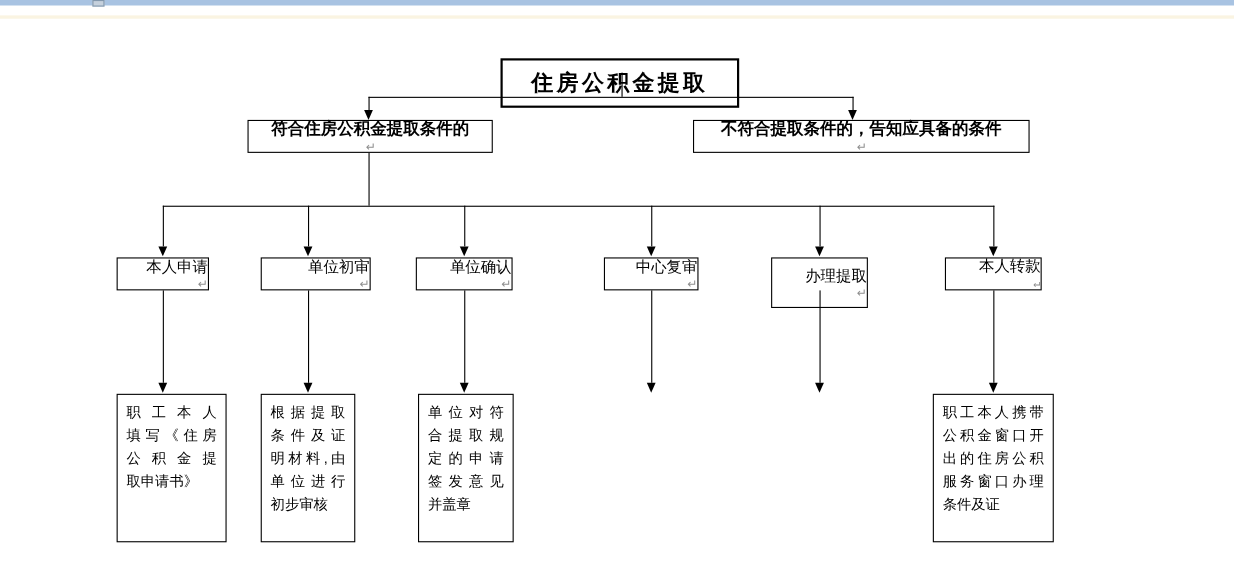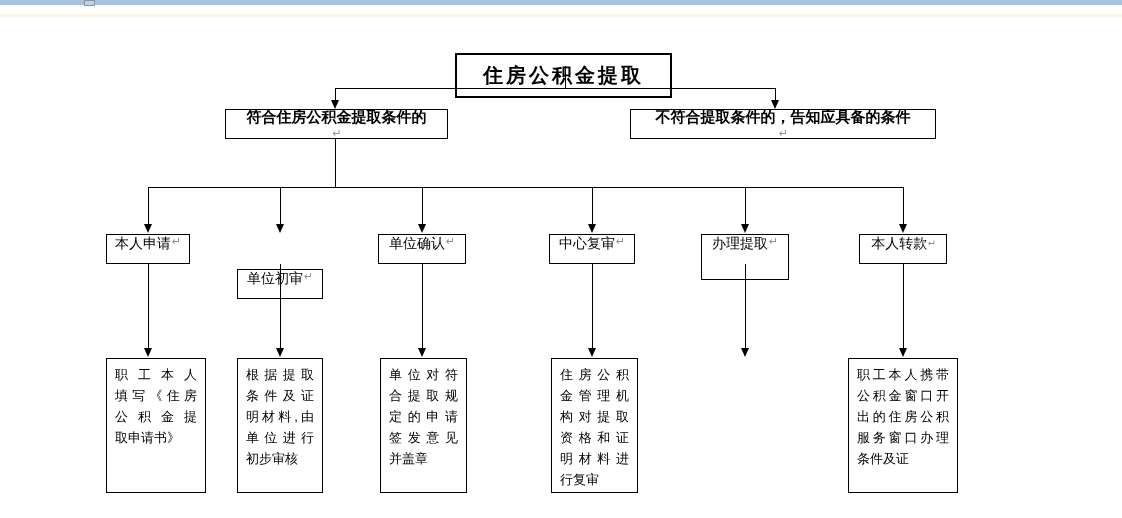--- a/index.html
+++ b/index.html
@@ -7,21 +7,21 @@
     position:relative;width:1122px;height:518px;background:#ffffff;
     font-family:"Liberation Sans","DejaVu Sans",sans-serif;color:#000;overflow:hidden;
   }
   .topbar{position:absolute;left:0;top:0;width:1122px;height:5px;}
   .ruler-marker{position:absolute;left:84px;top:0;width:11px;height:6px;border:1px solid #8398ad;box-sizing:border-box;}
   .cream-line{position:absolute;left:0;top:14px;width:1122px;height:3px;}
   .box{position:absolute;background:#fff;border:1px solid #000;box-sizing:border-box;}
   .title-box{border-width:2px;display:flex;align-items:center;justify-content:center;
     font-weight:bold;font-size:20px;letter-spacing:3px;}
   .branch-box{display:flex;align-items:center;justify-content:center;font-weight:bold;font-size:15px;flex-direction:column;}
-  .step-box{display:flex;align-items:flex-start;justify-content:center;font-size:14px;}
+  .step-box{display:flex;align-items:flex-end;justify-content:center;font-size:14px;flex-direction:column;}
   .detail-box{padding:5px 8px;font-size:13px;}
   .dline{height:21px;line-height:21px;text-align:justify;text-align-last:justify;white-space:nowrap;}
   .dline.last{text-align-last:left;}
   .pmark{color:#8f8f8f;font-size:11px;font-weight:normal;margin-left:1px;}
   .vline,.hline{position:absolute;background:#000;}
   .vline{width:1px;}
   .hline{height:1px;}
   .arrow-down{position:absolute;width:0;height:0;
     border-left:4px solid transparent;border-right:4px solid transparent;border-top:9px solid #000;}
 </style>
@@ -66,21 +66,21 @@
     <div class="vline" style="left: 148px; top: 264px; height: 84px;"></div>
     <div class="arrow-down" style="left: 144px; top: 348px;"></div>
     <div class="box detail-box" style="left: 106px; top: 358px; width: 100px; height: 135px;">
       <div class="dline">职工本人</div>
       <div class="dline">填写《住房</div>
       <div class="dline">公积金提</div>
       <div class="dline last">取申请书》</div>
     </div>
     <div class="vline" style="left: 280px; top: 187px; height: 37px;"></div>
     <div class="arrow-down" style="left: 276px; top: 224px;"></div>
-    <div class="box step-box" style="left: 237px; top: 234px; width: 86px; height: 30px; margin-top: 35px;">
+    <div class="box step-box" style="left: 237px; top: 234px; width: 100px; height: 30px;">
       <span>单位初审</span>
       <span class="pmark">↵</span>
     </div>
     <div class="vline" style="left: 280px; top: 264px; height: 84px;"></div>
     <div class="arrow-down" style="left: 276px; top: 348px;"></div>
     <div class="box detail-box" style="left: 237px; top: 358px; width: 86px; height: 135px;">
       <div class="dline">根据提取</div>
       <div class="dline">条件及证</div>
       <div class="dline">明材料,由</div>
       <div class="dline">单位进行</div>
@@ -102,28 +102,20 @@
       <div class="dline last">并盖章</div>
     </div>
     <div class="vline" style="left: 592px; top: 187px; height: 37px;"></div>
     <div class="arrow-down" style="left: 588px; top: 224px;"></div>
     <div class="box step-box" style="left: 549px; top: 234px; width: 86px; height: 30px;">
       <span>中心复审</span>
       <span class="pmark">↵</span>
     </div>
     <div class="vline" style="left: 592px; top: 264px; height: 84px;"></div>
     <div class="arrow-down" style="left: 588px; top: 348px;"></div>
-    <div class="box detail-box" style="left: 551px; top: 358px; width: 87px; height: 135px;">
-      <div class="dline">住房公积</div>
-      <div class="dline">金管理机</div>
-      <div class="dline">构对提取</div>
-      <div class="dline">资格和证</div>
-      <div class="dline">明材料进</div>
-      <div class="dline last">行复审</div>
-    </div>
     <div class="vline" style="left: 745px; top: 187px; height: 37px;"></div>
     <div class="arrow-down" style="left: 741px; top: 224px;"></div>
     <div class="box step-box" style="left: 701px; top: 234px; width: 88px; height: 46px;">
       <span>办理提取</span>
       <span class="pmark">↵</span>
     </div>
     <div class="vline" style="left: 745px; top: 264px; height: 84px;"></div>
     <div class="arrow-down" style="left: 741px; top: 348px;"></div>
     <div class="vline" style="left: 903px; top: 187px; height: 37px;"></div>
     <div class="arrow-down" style="left: 899px; top: 224px;"></div>

